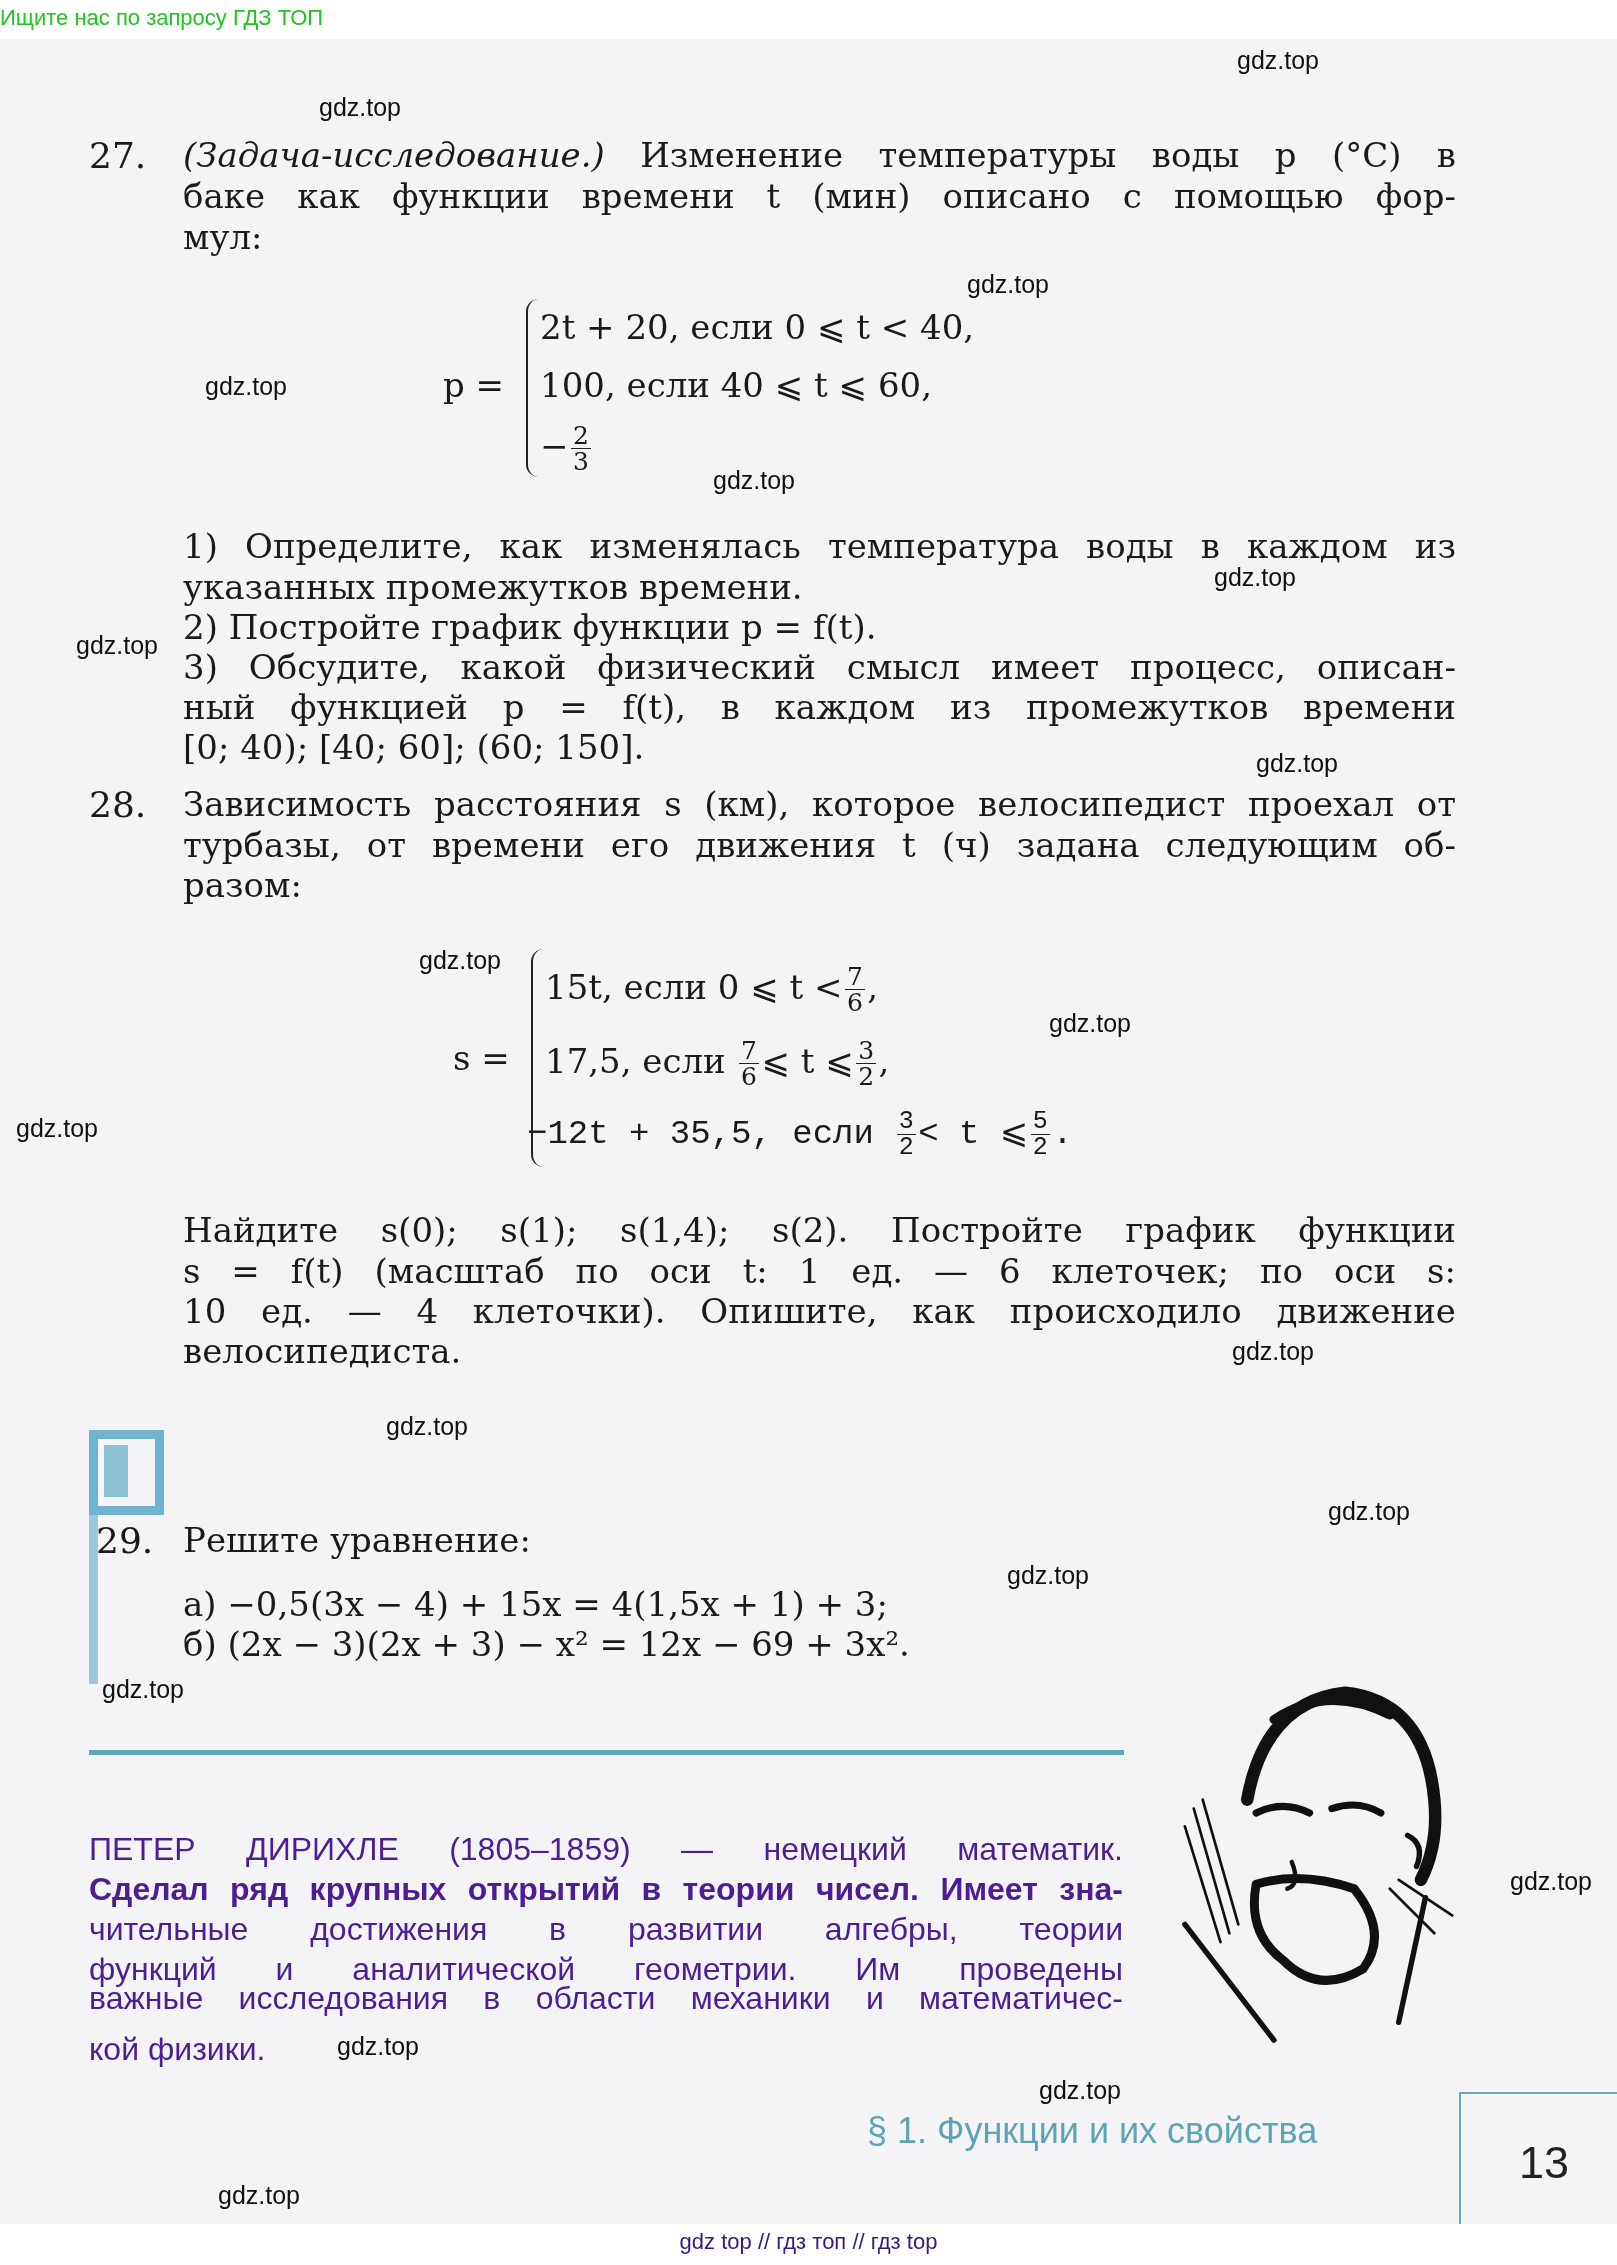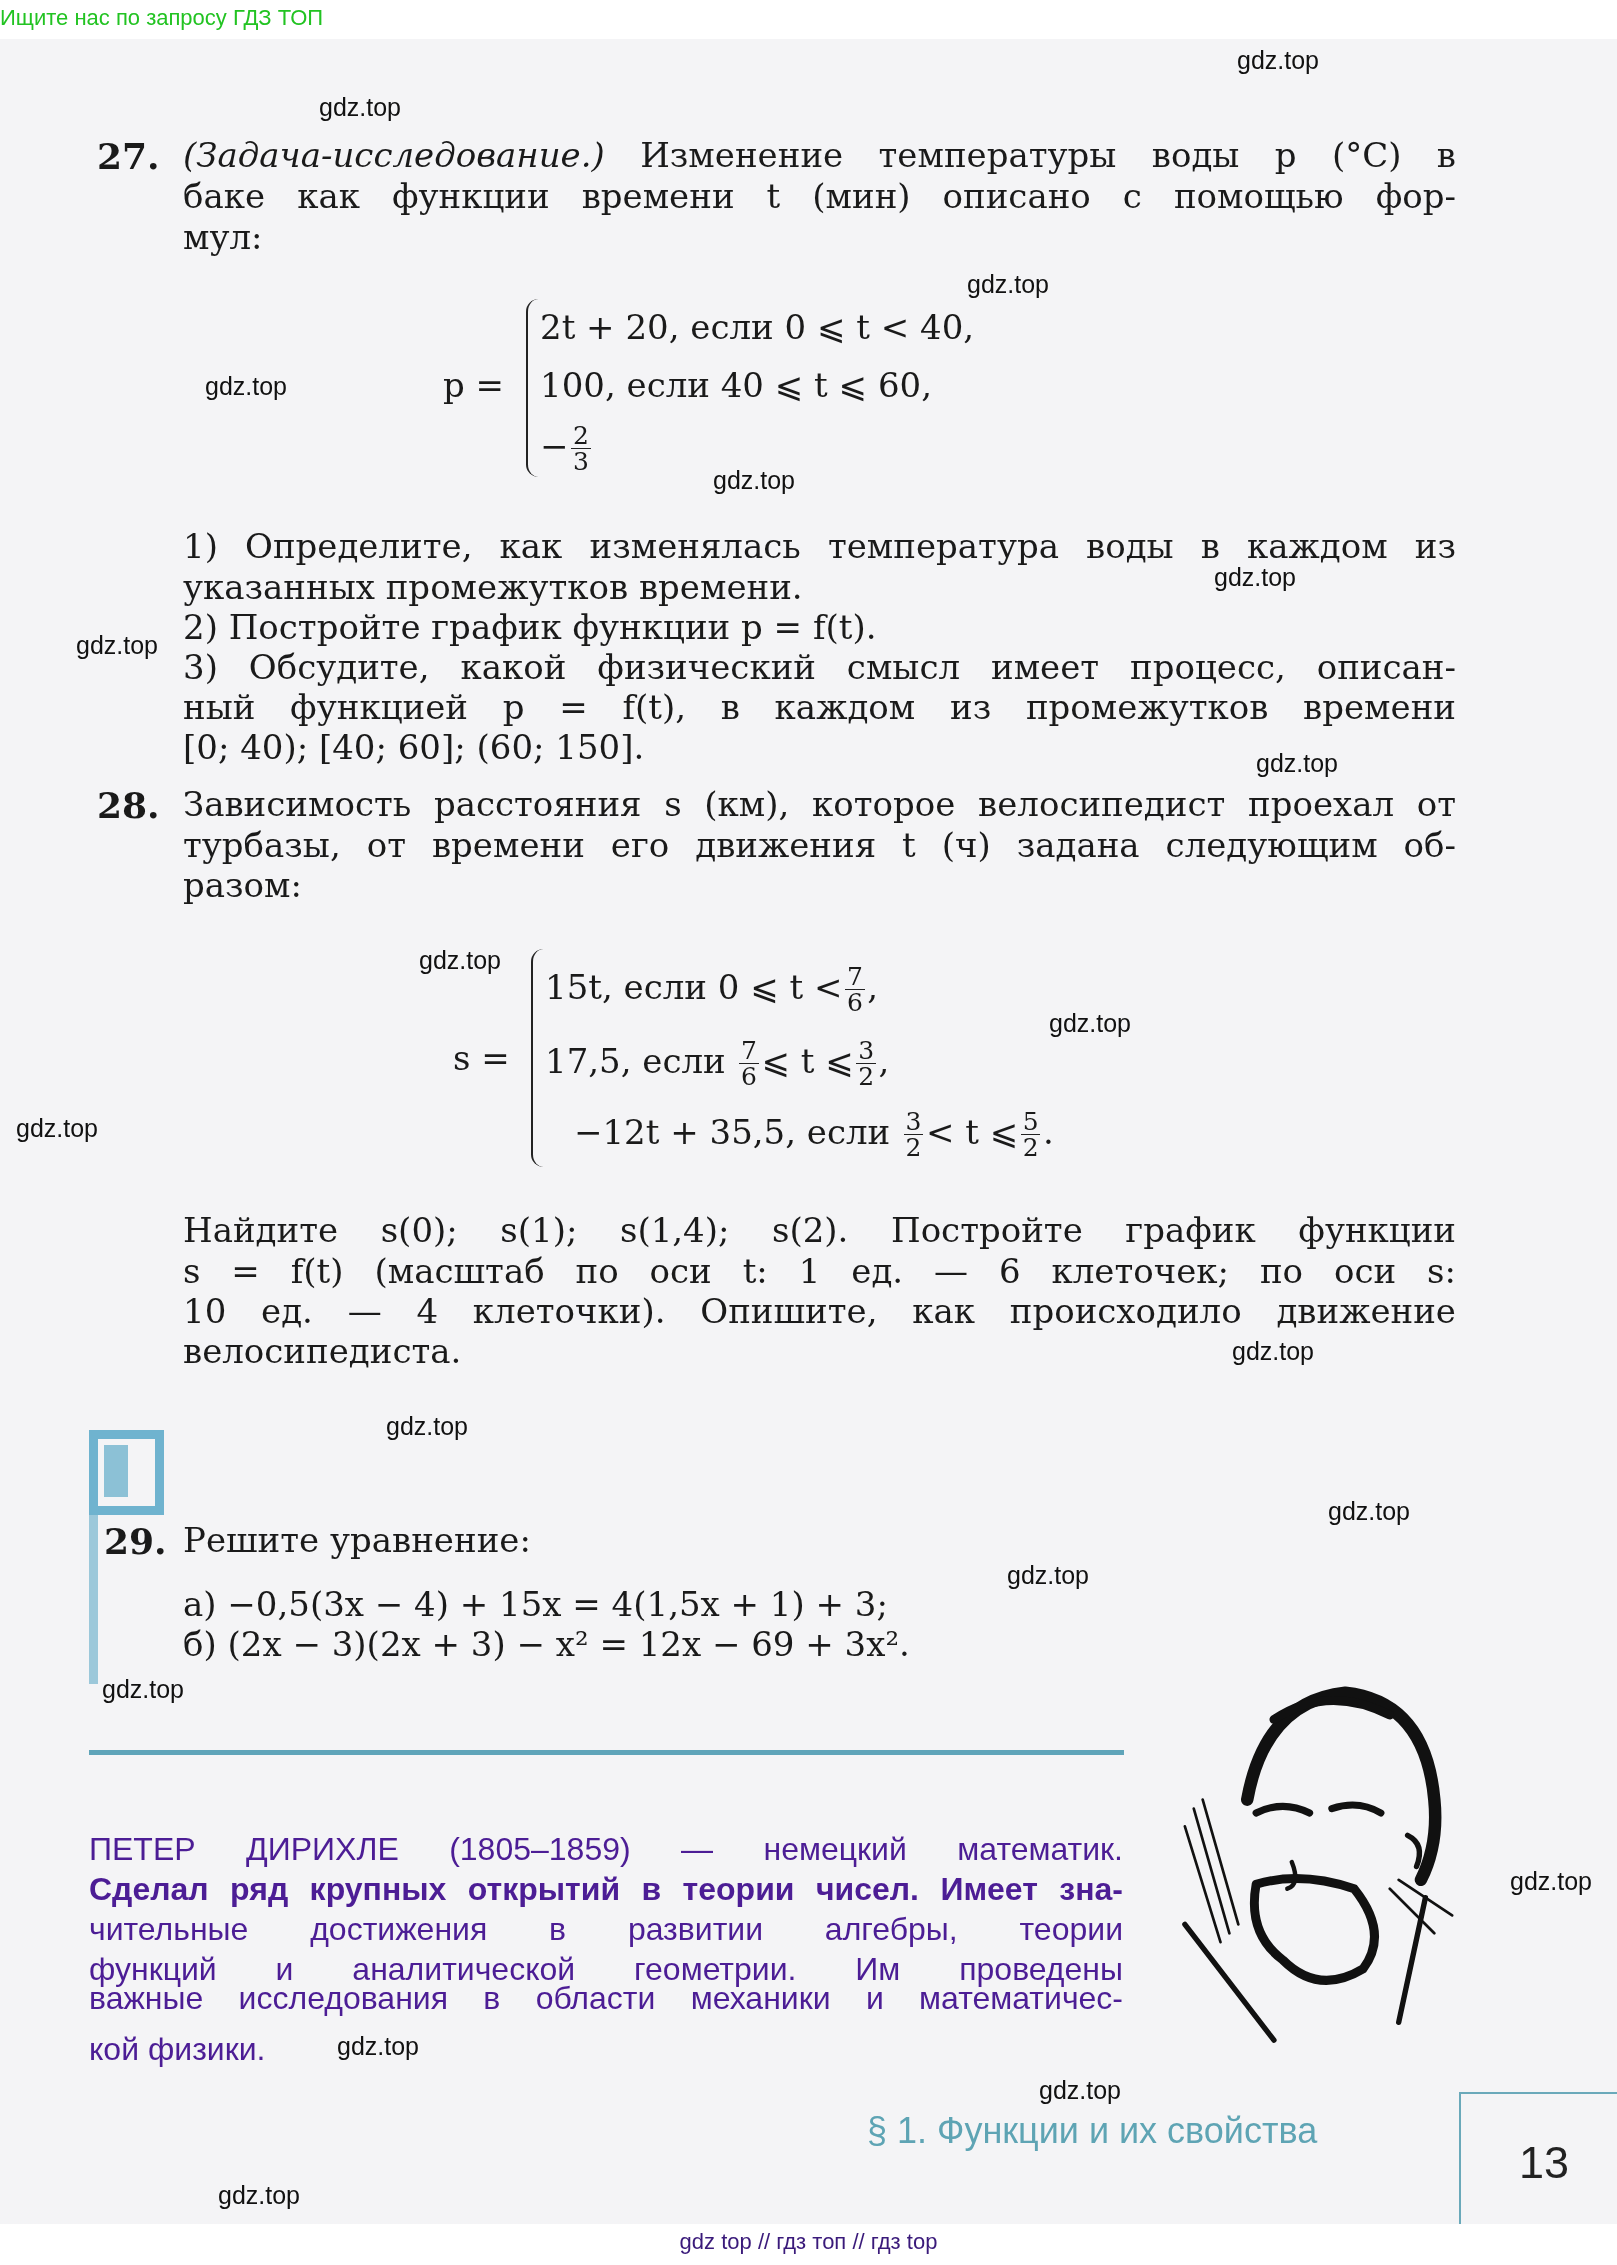--- a/index.html
+++ b/index.html
@@ -6,21 +6,21 @@
   body { width:1617px; height:2265px; position:relative; background:#ffffff; overflow:hidden;
          font-family:"DejaVu Serif", "Liberation Serif", serif; color:#1a1a1a; }
   .top-banner { position:absolute; left:0; top:0; width:1617px; height:39px; background:#fff; }
   .top-banner span { position:absolute; left:0; width:1617px; top:5.3px; text-align:left;
          font-family:"Liberation Sans", sans-serif; font-size:22px; color:#22c322; }
   .page { position:absolute; left:0; top:39px; width:1617px; height:2185px; background:#f4f4f6; }
   .bottom-banner { position:absolute; left:0; top:2224px; width:1617px; height:41px; background:#fff; }
   .bottom-banner span { position:absolute; left:0; width:1617px; top:5.3px; text-align:center;
          font-family:"Liberation Sans", sans-serif; font-size:22px; color:#3a1a7a; }
   .wm { position:absolute; font-family:"Liberation Sans", sans-serif; font-size:25px; color:#111; }
-  .num { position:absolute; font-weight:bold; font-size:36px;margin-left:8px; }
+  .num { position:absolute; font-weight:normal; font-size:36px; }
   .line { position:absolute; font-size:34px; line-height:40px; white-space:nowrap; }
   .just { text-align:justify; text-align-last:justify; width:1273px; }
   .brace-curly { position:absolute; border-left:2.7px solid #222; border-radius:12.5px 0 0 12.5px; }
   .frac { display:inline-block; vertical-align:middle; text-align:center; font-size:25px; line-height:25px; margin:0 2.7px; }
   .frac span { display:block; }
   .frac .n { border-bottom:1.8px solid #222; padding:0 1.8px; }
   .marker { position:absolute; left:89px; top:1430px; width:75px; height:85px; background:#6fb3cf; }
   .marker-inner { position:absolute; left:9px; top:9px; width:57px; height:67px; background:#f4f4f6; }
   .marker-bar { position:absolute; left:15px; top:15px; width:24px; height:52px; background:#8cc1d6; }
   .marker-stem { position:absolute; left:89px; top:1515px; width:9px; height:169px; background:#9cc8da; }
@@ -64,21 +64,21 @@
 
 <div class="num" style="left:89px;top:784px;">28.</div>
 <div class="line just" style="left:183px;top:784px;">Зависимость расстояния s (км), которое велосипедист проехал от</div>
 <div class="line just" style="left:183px;top:825px;">турбазы, от времени его движения t (ч) задана следующим об-</div>
 <div class="line" style="left:183px;top:865px;">разом:</div>
 
 <div class="line" style="left:453px;top:1038px;">s =</div>
 <div class="brace-curly" style="left:531px;top:949px;width:12.5px;height:218px;"></div>
 <div class="line" style="left:545px;top:964px;"><span>15t, если 0 ⩽ t &lt;</span><span class="frac"><span class="n">7</span><span>6</span></span><span>,</span></div>
 <div class="line" style="left:545px;top:1038px;"><span>17,5, если</span> <span class="frac"><span class="n">7</span><span>6</span></span><span>⩽ t ⩽</span><span class="frac"><span class="n">3</span><span>2</span></span><span>,</span></div>
-<div class="line" style="left:574px;top:1109px;"><span>−12t + 35,5, если</span> <span class="frac"><span class="n">3</span><span>2</span></span><span>&lt; t ⩽</span><span class="frac"><span class="n">5</span><span>2</span></span><span>.</span></div>
+<div class="line" style="left:527px;top:1109px;font-family:Liberation Mono, monospace;"><span>−12t + 35,5, если</span> <span class="frac"><span class="n">3</span><span>2</span></span><span>&lt; t ⩽</span><span class="frac"><span class="n">5</span><span>2</span></span><span>.</span></div>
 
 <div class="line just" style="left:183px;top:1210px;">Найдите s(0); s(1); s(1,4); s(2). Постройте график функции</div>
 <div class="line just" style="left:183px;top:1251px;">s = f(t) (масштаб по оси t: 1 ед. — 6 клеточек; по оси s:</div>
 <div class="line just" style="left:183px;top:1291px;">10 ед. — 4 клеточки). Опишите, как происходило движение</div>
 <div class="line" style="left:183px;top:1331px;">велосипедиста.</div>
 
 <div class="marker">
   <div class="marker-inner"></div>
   <div class="marker-bar"></div>
 </div>

